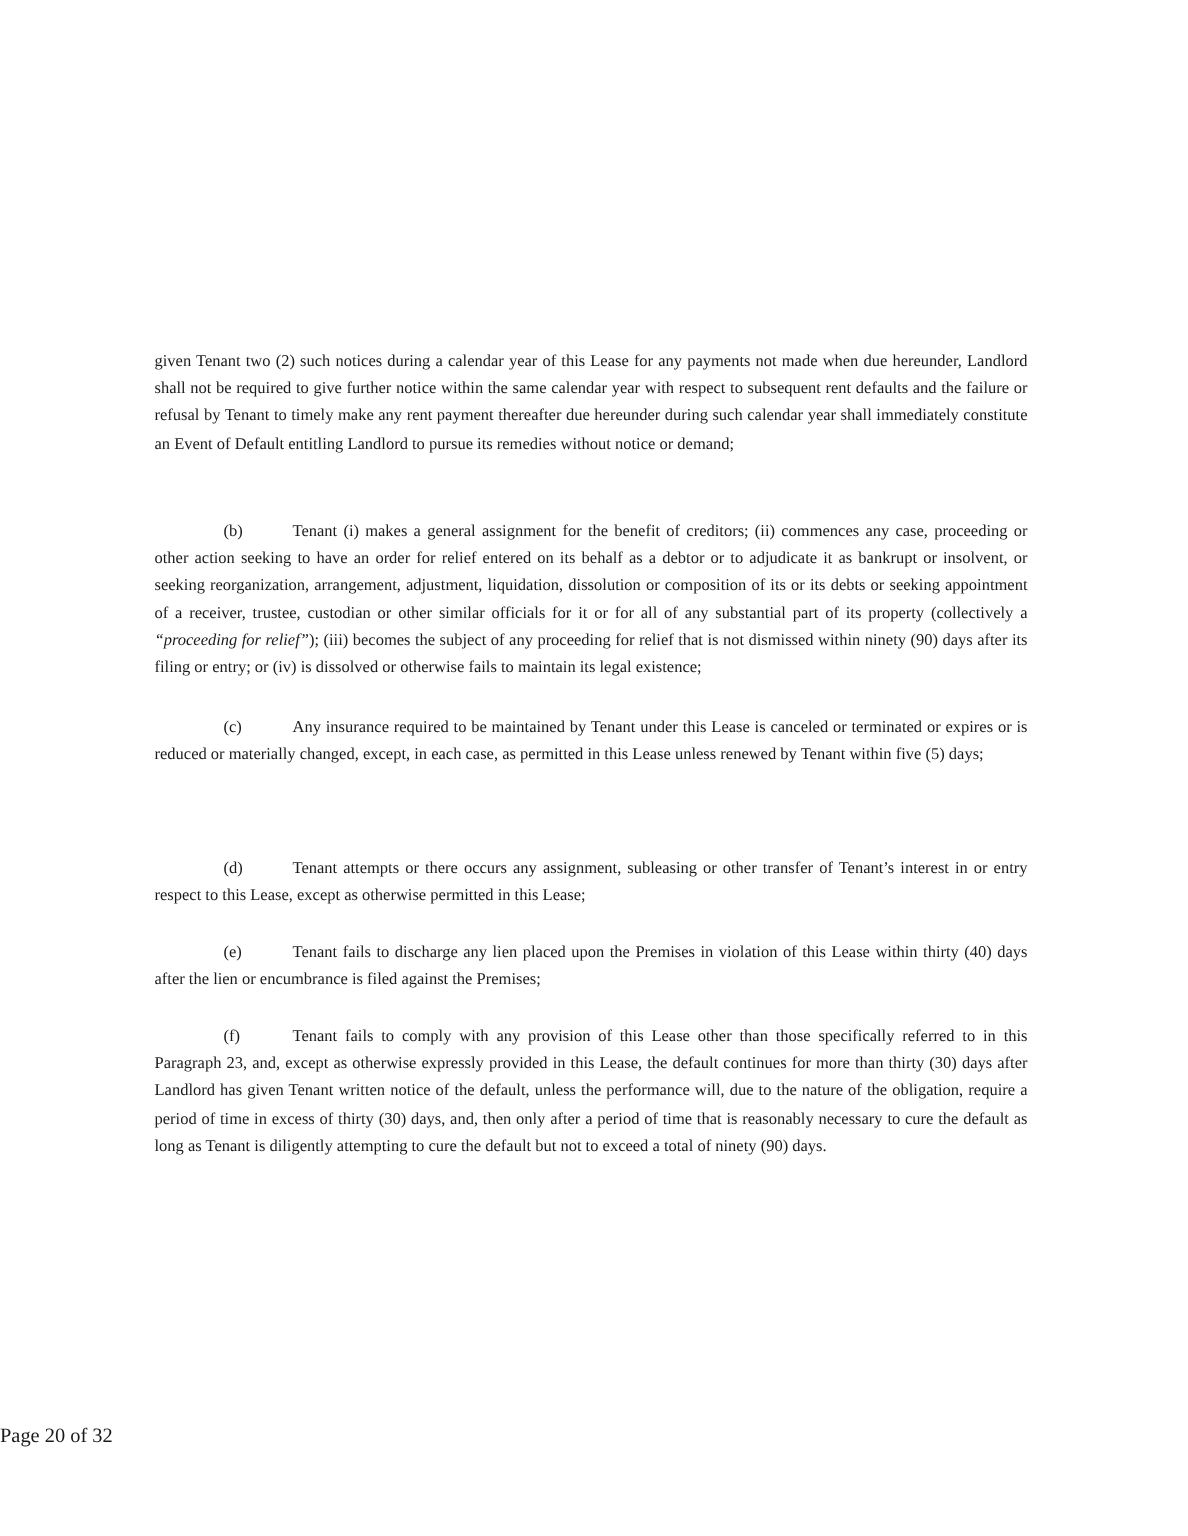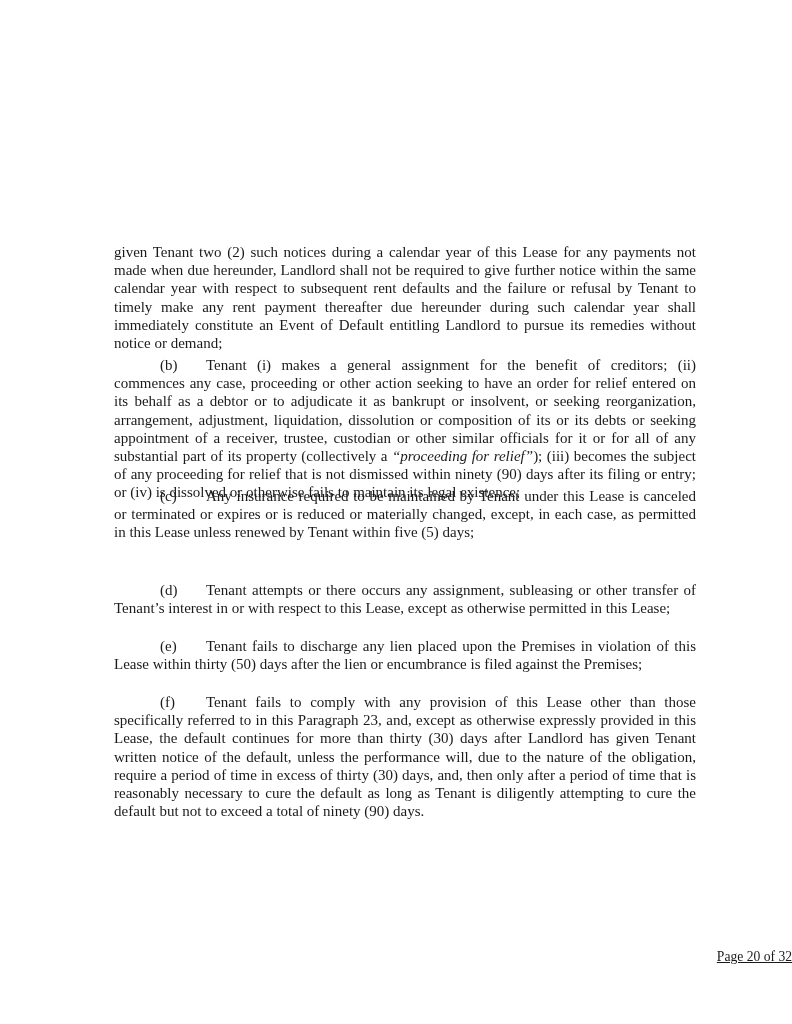--- a/index.html
+++ b/index.html
@@ -1,34 +1,34 @@
 <!DOCTYPE html>
 <html><head>
 <meta charset="utf-8">
 <style>
   html, body { margin:0; padding:0; background:#fff; }
   body { width:792px; height:1024px; position:relative; overflow:hidden;
          font-family:"Liberation Serif", serif; color:#1a1a1a; }
   .page { position:absolute; left:103px; top:0; width:582px; }
-  p { margin:11px; font-size:15px; line-height:18.2px; text-align:justify; position:absolute; left:0; width:582px; }
+  p { margin:0; font-size:11px; line-height:18.2px; text-align:justify; position:absolute; left:0; width:582px; }
   .ind { text-indent:46px; }
   .lbl { display:inline-block; width:46px; text-indent:0; }
   .u { }
-  .footer { position:absolute; top:949px; left:0; width:792px; text-align:right; font-size:13.6px;text-decoration:underline; }
+  .footer { position:absolute; top:949px; left:0; width:792px; text-align:left; font-size:13.6px; }
 </style>
 </head>
 <body>
 
 <div class="page">
   <p style="top:232px;"><span>given Tenant two (2) such notices during a calendar year of this Lease for any payments not made when due hereunder, Landlord shall not be required to give further notice within the same calendar year with respect to subsequent rent defaults and the failure or refusal by Tenant to timely make any rent payment thereafter due hereunder during such calendar year shall immediately constitute an Event of Default entitling Landlord to pursue its remedies without notice or demand;</span></p>
 
   <p class="ind" style="top:345px;"><span class="lbl">(b)</span><span>Tenant (i) makes a general assignment for the benefit of creditors; (ii) commences any case, proceeding or other action seeking to have an order for relief entered on its behalf as a debtor or to adjudicate it as bankrupt or insolvent, or seeking reorganization, arrangement, adjustment, liquidation, dissolution or composition of its or its debts or seeking appointment of a receiver, trustee, custodian or other similar officials for it or for all of any substantial part of its property (collectively a </span><i>“proceeding for relief”</i><span>); (iii) becomes the subject of any proceeding for relief that is not dismissed within ninety (90) days after its filing or entry; or (iv) is dissolved or otherwise fails to maintain its legal existence;</span></p>
 
   <p class="ind" style="top:476px;"><span class="lbl">(c)</span><span>Any insurance required to be maintained by Tenant under this Lease is canceled or terminated or expires or is reduced or materially changed, except, in each case, as permitted in this Lease unless renewed by Tenant within five (5) days;</span></p>
 
-  <p class="ind" style="top:570px;"><span class="lbl">(d)</span><span>Tenant attempts or there occurs any assignment, subleasing or other transfer of Tenant’s interest in or with respect to this Lease, except as otherwise permitted in this Lease;</span></p>
+  <p class="ind" style="top:570px;"><span class="lbl">(d)</span><span>Tenant attempts or there occurs any assignment, subleasing or other transfer of Tenant’s interest in or entry respect to this Lease, except as otherwise permitted in this Lease;</span></p>
 
-  <p class="ind" style="top:626px;"><span class="lbl">(e)</span><span>Tenant fails to discharge any lien placed upon the Premises in violation of this Lease within thirty (50) days after the lien or encumbrance is filed against the Premises;</span></p>
+  <p class="ind" style="top:626px;"><span class="lbl">(e)</span><span>Tenant fails to discharge any lien placed upon the Premises in violation of this Lease within thirty (40) days after the lien or encumbrance is filed against the Premises;</span></p>
 
   <p class="ind" style="top:682px;"><span class="lbl">(f)</span><span>Tenant fails to comply with any provision of this Lease other than those specifically referred to in this </span><span class="u">Paragraph 23</span><span>, and, except as otherwise expressly provided in this Lease, the default continues for more than thirty (30) days after Landlord has given Tenant written notice of the default, unless the performance will, due to the nature of the obligation, require a period of time in excess of thirty (30) days, and, then only after a period of time that is reasonably necessary to cure the default as long as Tenant is diligently attempting to cure the default but not to exceed a total of ninety (90) days.</span></p>
 </div>
 
 <div class="footer">Page 20 of 32</div>
 
 </body></html>

